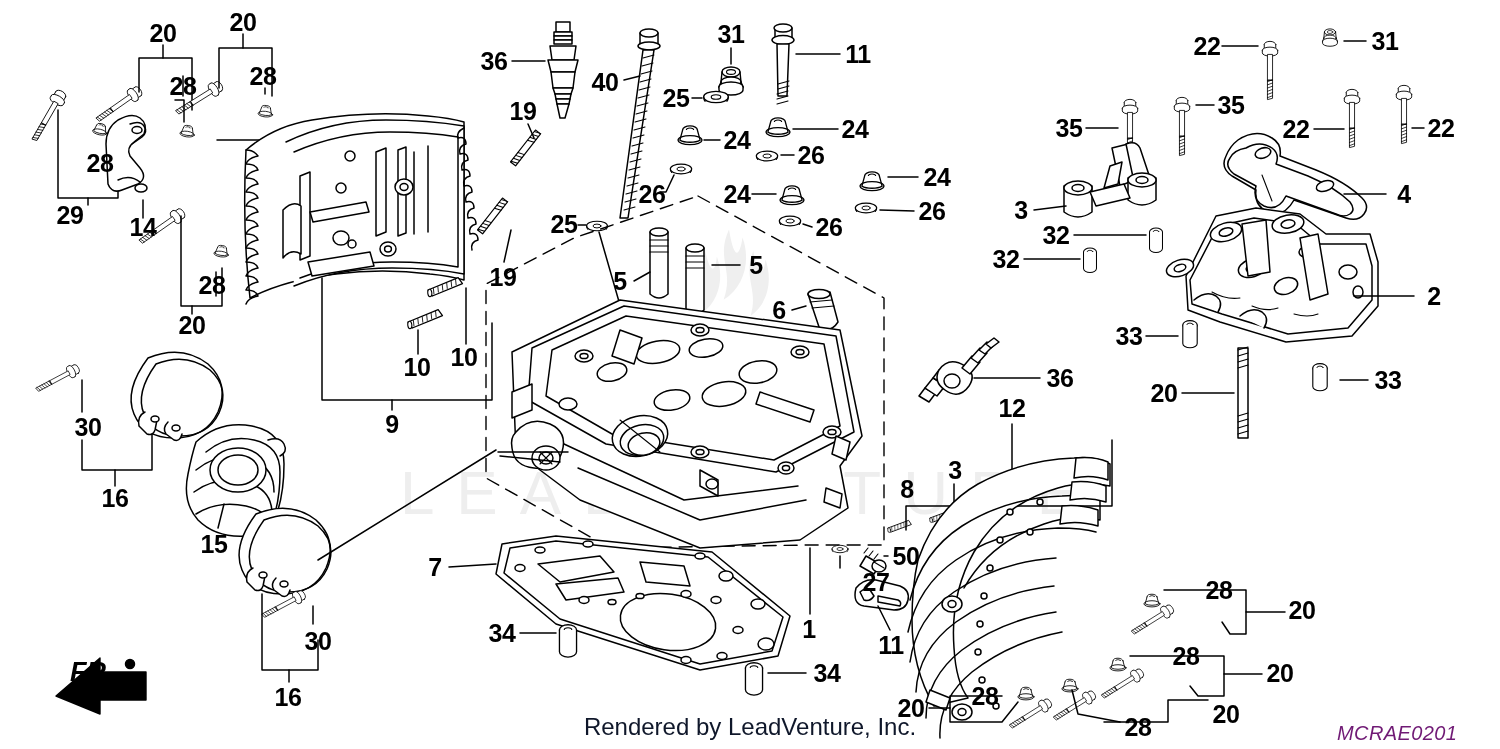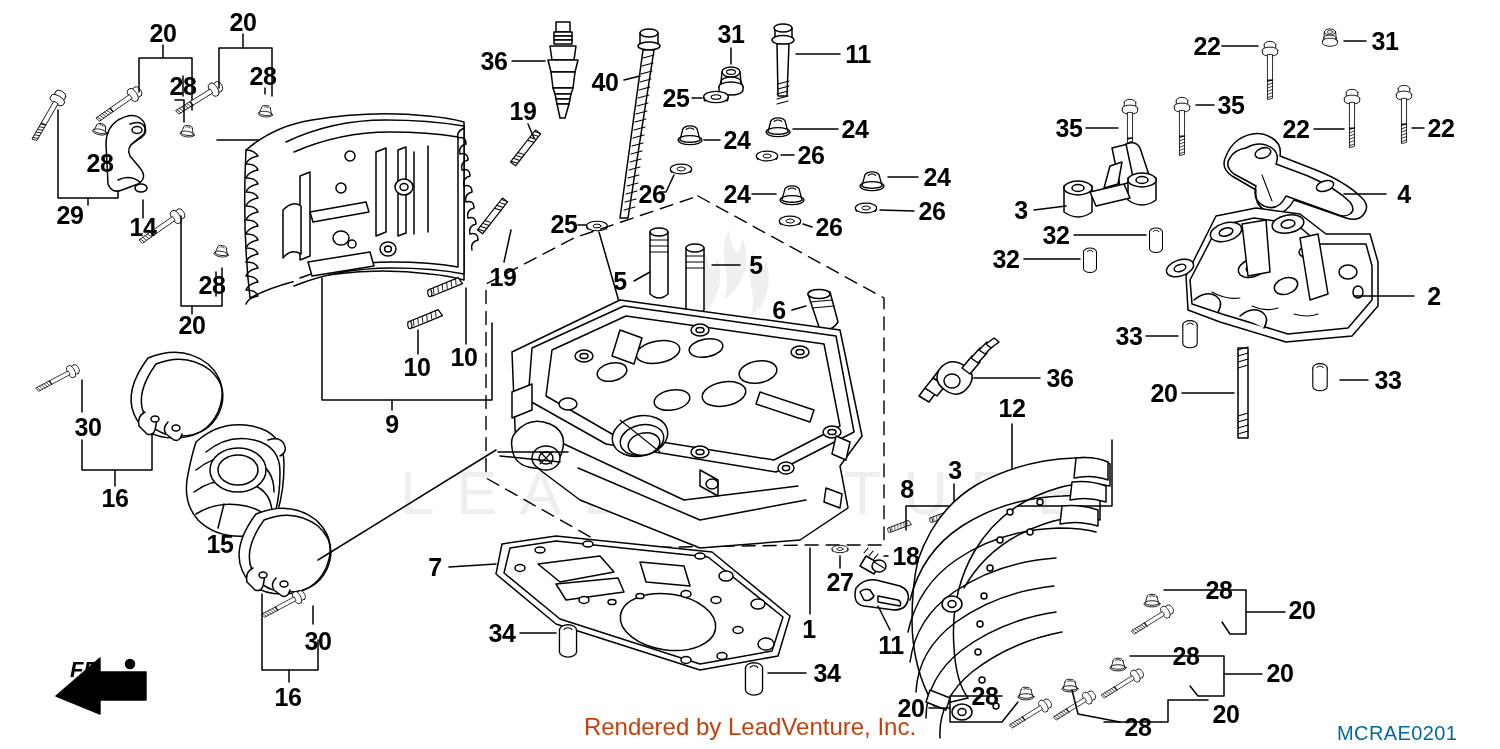--- a/index.html
+++ b/index.html
@@ -24,35 +24,36 @@
     white-space:nowrap;
     transform:translate(-50%,-50%);
     letter-spacing:-0.5px;
   }
   
   #footer{
     position:absolute;
     left:750px;top:727px;
     transform:translate(-50%,-50%);
     font-size:24px;
-    color:#c2410c;
+    color:#0f172a;
     white-space:nowrap;
   }
   #diagcode{
     position:absolute;
     left:1337px;top:722px;
     font-size:20px;
-    color:#0369a1;
+    color:#701a75;
     white-space:nowrap;
     letter-spacing:0.4px;
+    font-style:italic;
   }
   #fr-label{
     position:absolute;
     left:70px;top:657px;
-    font-size:22px;
+    font-size:27px;
     font-weight:700;
     font-style:italic;
     color:#000;
     white-space:nowrap;
   }
   
   #wm-text{
     position:absolute;
     left:750px;top:492px;
     transform:translate(-50%,-50%);
@@ -743,29 +744,29 @@
   <div class="cal" style="left:503px;top:277px">19</div>
   <div class="cal" style="left:564px;top:224px">25</div>
   <div class="cal" style="left:620px;top:281px">5</div>
   <div class="cal" style="left:756px;top:265px">5</div>
   <div class="cal" style="left:779px;top:310px">6</div>
   <div class="cal" style="left:417px;top:367px">10</div>
   <div class="cal" style="left:464px;top:357px">10</div>
   <div class="cal" style="left:392px;top:424px">9</div>
   <div class="cal" style="left:88px;top:427px">30</div>
   <div class="cal" style="left:115px;top:498px">16</div>
-  <div class="cal" style="left:220px;top:544px">15</div>
+  <div class="cal" style="left:214px;top:544px">15</div>
   <div class="cal" style="left:318px;top:641px">30</div>
   <div class="cal" style="left:288px;top:697px">16</div>
   <div class="cal" style="left:435px;top:567px">7</div>
   <div class="cal" style="left:502px;top:633px">34</div>
   <div class="cal" style="left:827px;top:673px">34</div>
   <div class="cal" style="left:809px;top:629px">1</div>
-  <div class="cal" style="left:840px;top:582px">27</div>
-  <div class="cal" style="left:906px;top:556px">18</div>
+  <div class="cal" style="left:876px;top:582px">27</div>
+  <div class="cal" style="left:906px;top:556px">50</div>
   <div class="cal" style="left:891px;top:645px">11</div>
   <div class="cal" style="left:907px;top:489px">8</div>
   <div class="cal" style="left:955px;top:470px">3</div>
   <div class="cal" style="left:1012px;top:408px">12</div>
   <div class="cal" style="left:1060px;top:378px">36</div>
   <div class="cal" style="left:1207px;top:46px">22</div>
   <div class="cal" style="left:1385px;top:41px">31</div>
   <div class="cal" style="left:1231px;top:105px">35</div>
   <div class="cal" style="left:1069px;top:128px">35</div>
   <div class="cal" style="left:1296px;top:129px">22</div>

